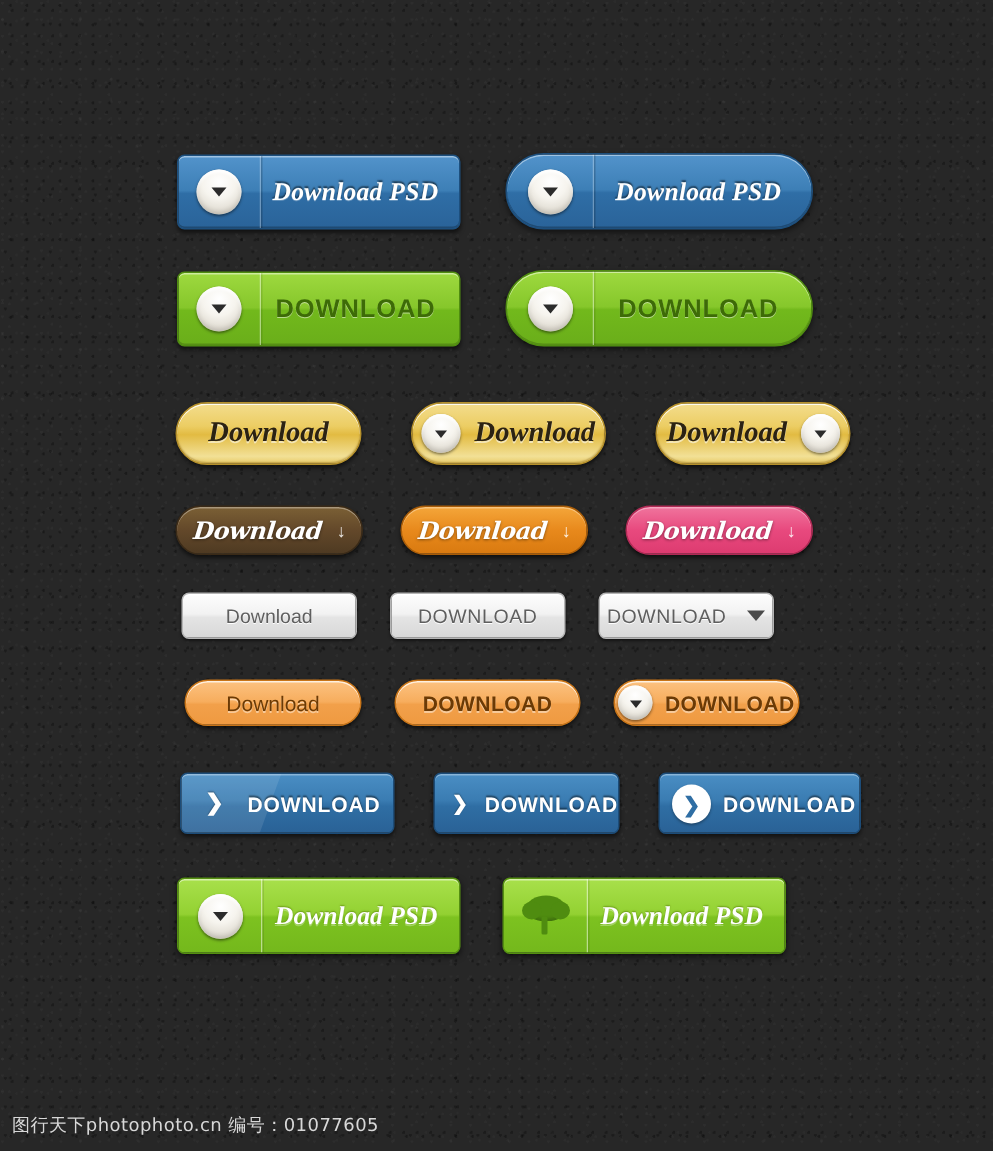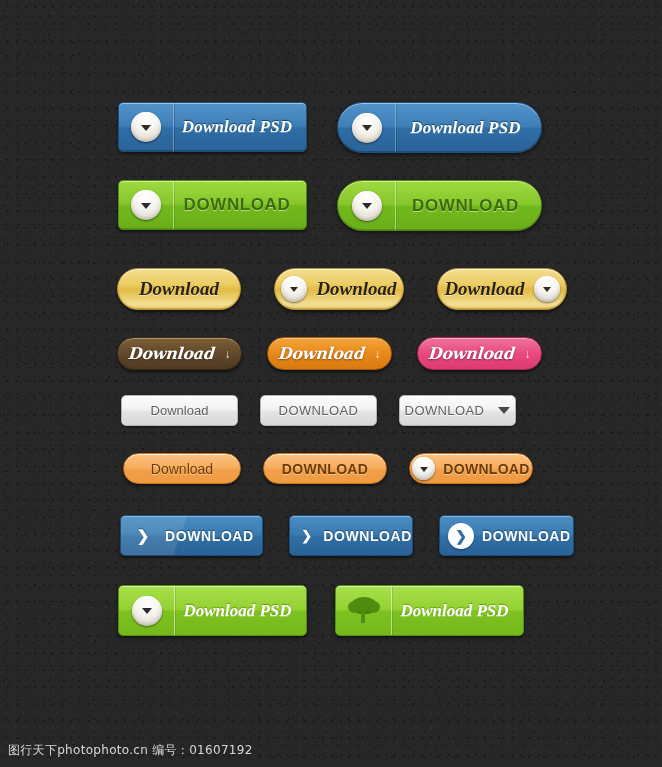--- a/index.html
+++ b/index.html
@@ -21,21 +21,21 @@
       radial-gradient(circle at 25% 83%, rgba(0,0,0,.3) 0 1px, transparent 1px),
       radial-gradient(circle at 53% 9%, rgba(255,255,255,.025) 0 1px, transparent 1px),
       radial-gradient(circle at 91% 41%, rgba(0,0,0,.3) 0 1px, transparent 1px),
       radial-gradient(circle at 7%  62%, rgba(255,255,255,.03) 0 1px, transparent 1px);
     background-size:13px 11px,17px 15px,11px 13px,19px 17px,15px 19px,21px 13px,9px 17px,23px 21px;
     pointer-events:none;
     opacity:.9;
   }
   .stage{position:absolute;inset:0;}
 
-  .row{position:absolute;display:flex;}
+  .row{position:absolute;display:flex;align-items:center;}
 
   
   .btn{
     position:relative;
     display:inline-flex;align-items:center;
     box-sizing:border-box;
     cursor:pointer;
     white-space:nowrap;
     user-select:none;
   }
@@ -400,13 +400,13 @@
           <span class="crown"></span>
             <span class="trunk"></span>
         </span>
       </span>
       <span class="lbl">Download PSD</span>
     </div>
   </div>
 
 </div>
 
-<div class="footer">图行天下photophoto.cn  编号：01607192</div>
+<div class="footer">图行天下photophoto.cn  编号：01077605</div>
 
 </body></html>

